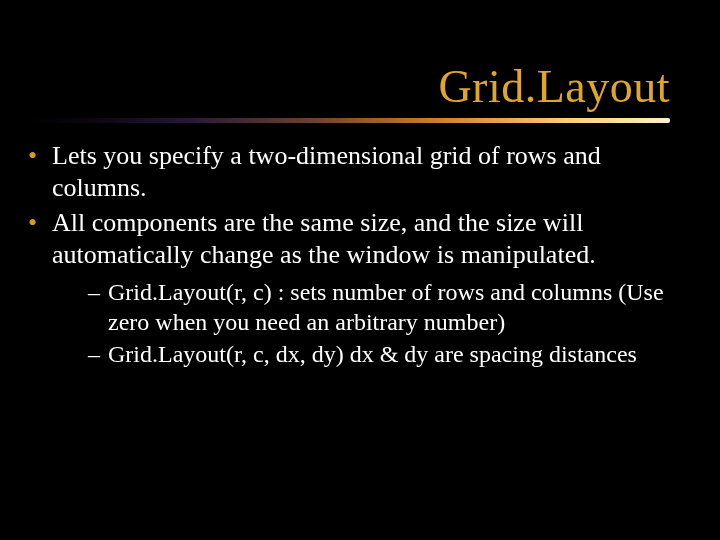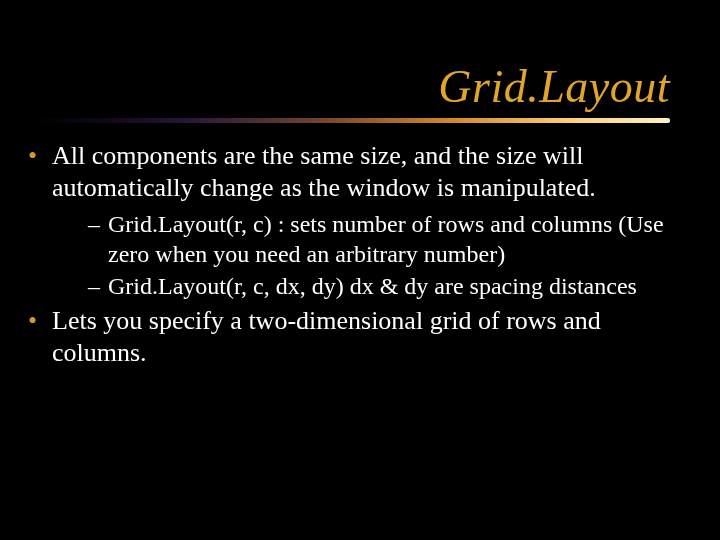--- a/index.html
+++ b/index.html
@@ -13,21 +13,20 @@
   }
   .title-wrap {
     position: absolute;
     top: 60px;
     left: 0;
     width: 720px;
     text-align: right;
     padding-right: 50px;
   }
   .title {
-    font-style: italic;
     font-size: 46px;
     color: #e0a62a;
     letter-spacing: 0.5px;
   }
   .underline {
     position: absolute;
     top: 118px;
     left: 30px;
     width: 640px;
     height: 5px;
@@ -89,21 +88,21 @@
 </head>
 <body>
 
 <div class="title-wrap">
   <span class="title">Grid.Layout</span>
 </div>
 <div class="underline"></div>
 
 <div class="content">
   <ul class="bullets">
+    <li><span>Lets you specify a two-dimensional grid of rows and columns.</span></li>
     <li><span>All components are the same size, and the size will automatically change as the window is manipulated.</span>
       <ul class="dashes">
         <li><span>Grid.Layout(r, c) : sets number of rows and columns (Use zero when you need an arbitrary number)</span></li>
         <li><span>Grid.Layout(r, c, dx, dy) dx &amp; dy are spacing distances</span></li>
       </ul>
     </li>
-    <li><span>Lets you specify a two-dimensional grid of rows and columns.</span></li>
   </ul>
 </div>
 
 </body></html>

